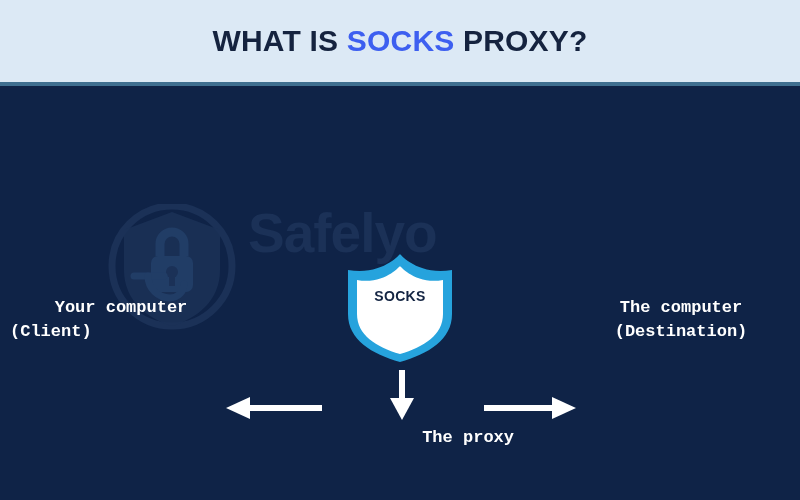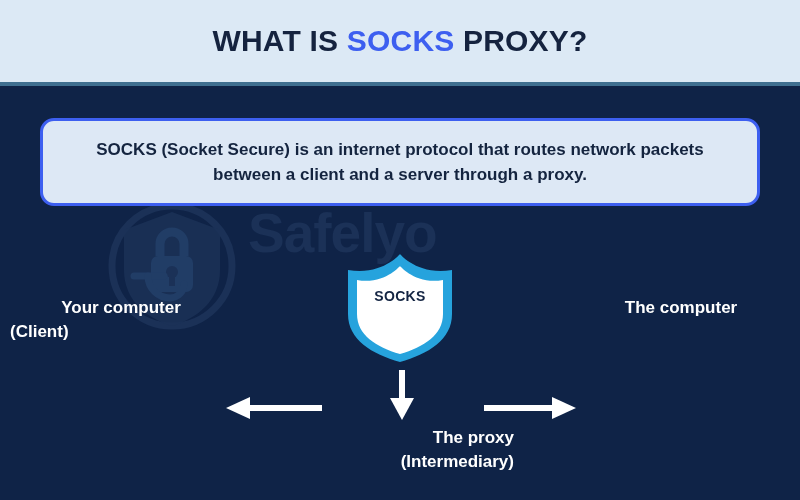--- a/index.html
+++ b/index.html
@@ -139,20 +139,21 @@
   }
 
   
   .node-label {
     position: absolute;
     color: #ffffff;
     font-size: 17px;
     font-weight: bold;
     line-height: 1.42;
     text-align: center;
+    font-family: Liberation Mono, monospace;
   }
   .label-client {
     left: 10px;
     top: 210px;
     width: 222px;
   }
   .label-client .l1 { text-align: center; }
   .label-client .l2 { text-align: left; }
   .label-website {
     left: 570px;
@@ -185,23 +186,20 @@
         <rect x="43" y="52" width="42" height="36" rx="7" fill="#213d66"></rect>
         <path d="M52 52 L52 40 a12 12 0 0 1 24 0 L76 52" fill="none" stroke="#213d66" stroke-width="9"></path>
         <circle cx="64" cy="68" r="6" fill="#1b3157"></circle>
         <rect x="61" y="68" width="6" height="14" fill="#1b3157"></rect>
         <path d="M26 72 L56 72" stroke="#213d66" stroke-width="7" stroke-linecap="round"></path>
         <path d="M40 72 a22 22 0 0 0 22 22 a14 14 0 0 0 14 -14" fill="none" stroke="#213d66" stroke-width="7" stroke-linecap="round"></path>
       </svg>
       <div class="wm-text">Safelyo</div>
     </div>
 
-    <div class="desc-box">
-      <p class="desc-text">SOCKS (Socket Secure) is an internet protocol that routes network packets between a client and a server through a proxy.</p>
-    </div>
 
     <svg class="shield" viewBox="0 0 116 112">
       <path d="M58 2 C58 2 40 24 6 18 L6 62 C6 88 30 102 58 110 C86 102 110 88 110 62 L110 18 C76 24 58 2 58 2 Z" fill="#26a3dd"></path>
       <path d="M58 14 C58 14 42 33 15 28 L15 62 C15 83 34 95 58 102 C82 95 101 83 101 62 L101 28 C74 33 58 14 58 14 Z" fill="#ffffff"></path>
     </svg>
     <div class="shield-label">SOCKS</div>
 
     <svg class="arrow" style="left:226px; top:311px;" width="96" height="22" viewBox="0 0 96 22">
       <rect x="20" y="8" width="76" height="6" fill="#ffffff"></rect>
       <path d="M0 11 L24 0 L24 22 Z" fill="#ffffff"></path>
@@ -217,21 +215,21 @@
       <path d="M12 50 L0 28 L24 28 Z" fill="#ffffff"></path>
     </svg>
 
     <div class="node-label label-client">
       <div class="l1">Your computer</div>
       <div class="l2">(Client)</div>
     </div>
 
     <div class="node-label label-website">
       <div>The computer</div>
+      <div>(Destination)</div>
     </div>
 
     <div class="node-label label-proxy">
       <div>The proxy</div>
-      <div>(Intermediary)</div>
     </div>
 
   </div>
 </div>
 
 </body></html>

